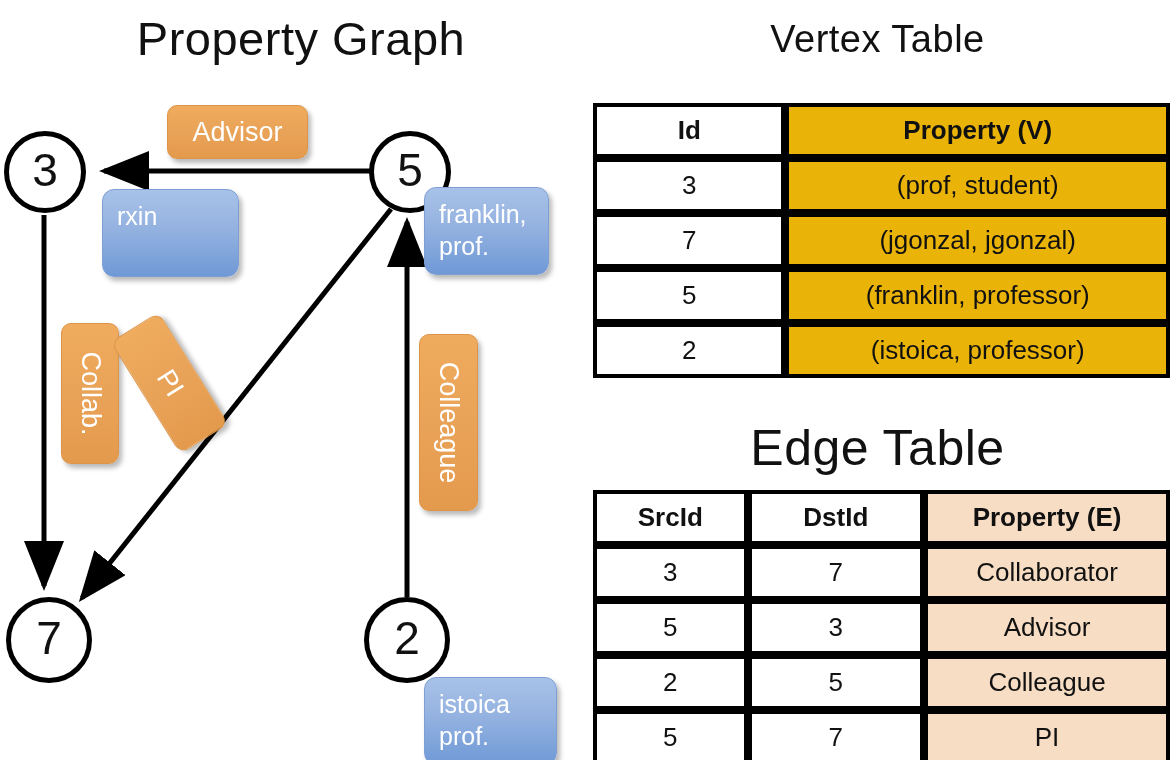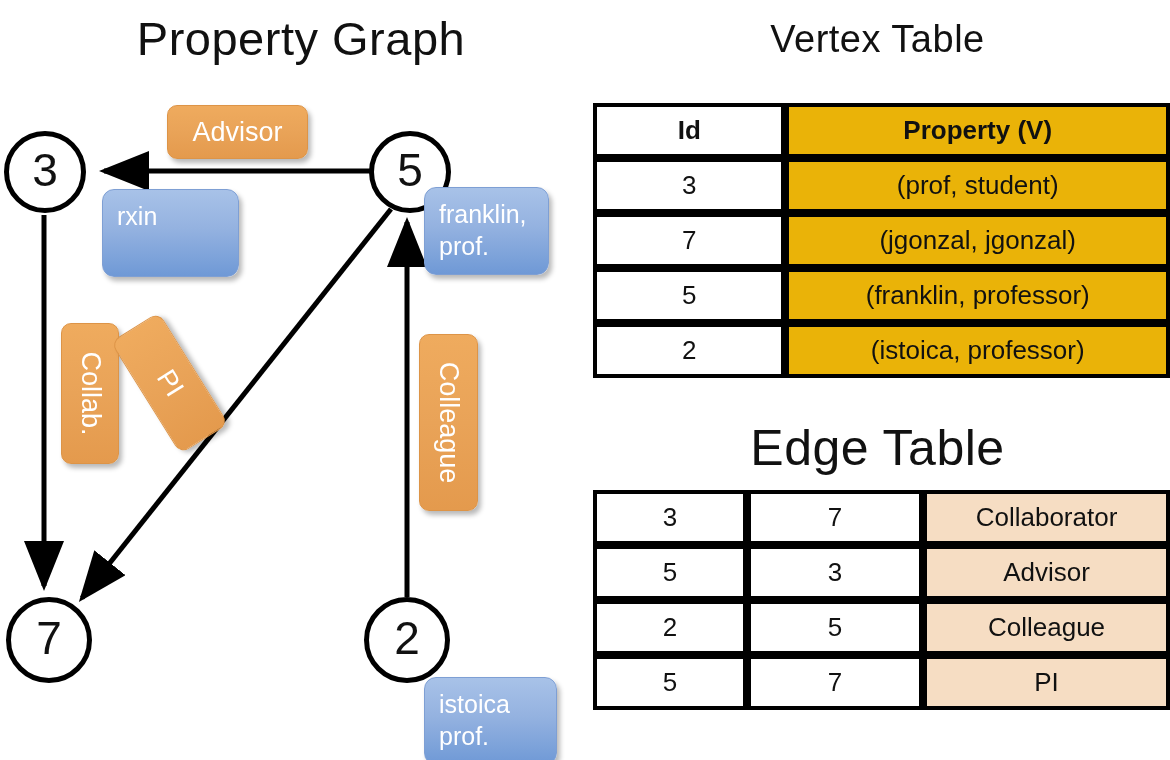--- a/index.html
+++ b/index.html
@@ -275,20 +275,25 @@
       <td class="col-prop fill-blue">(istoica, professor)</td>
     </tr>
   </tbody>
 </table>
 
 <div id="title-edge-table" class="title">Edge Table</div>
 
 <table id="edge-table" class="data-table">
   <tbody>
     <tr>
+      <td class="hdr col-src">SrcId</td>
+      <td class="hdr col-dst">DstId</td>
+      <td class="hdr col-prop fill-peach">Property (E)</td>
+    </tr>
+    <tr>
       <td class="col-src">3</td>
       <td class="col-dst">7</td>
       <td class="col-prop fill-peach">Collaborator</td>
     </tr>
     <tr>
       <td class="col-src">5</td>
       <td class="col-dst">3</td>
       <td class="col-prop fill-peach">Advisor</td>
     </tr>
     <tr>

